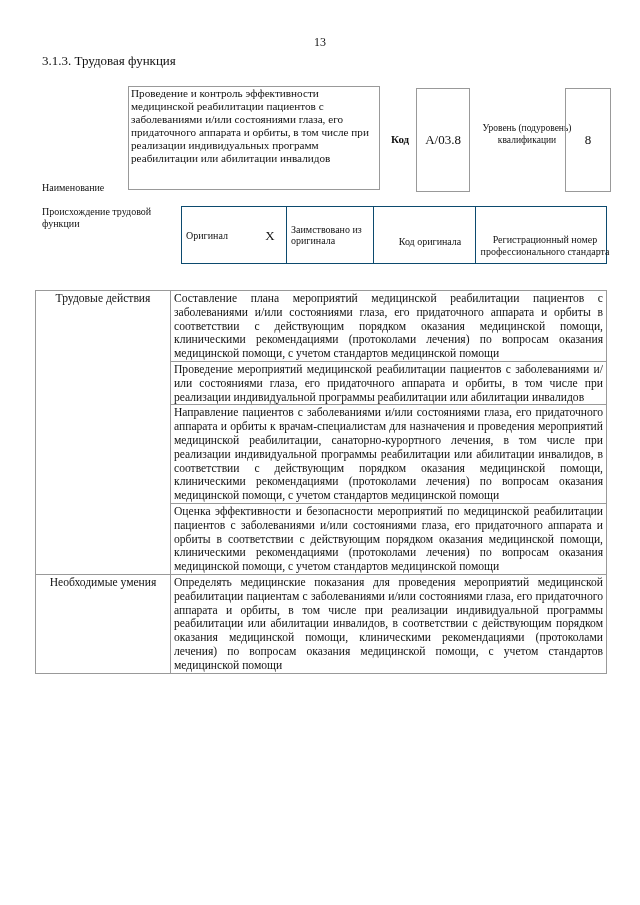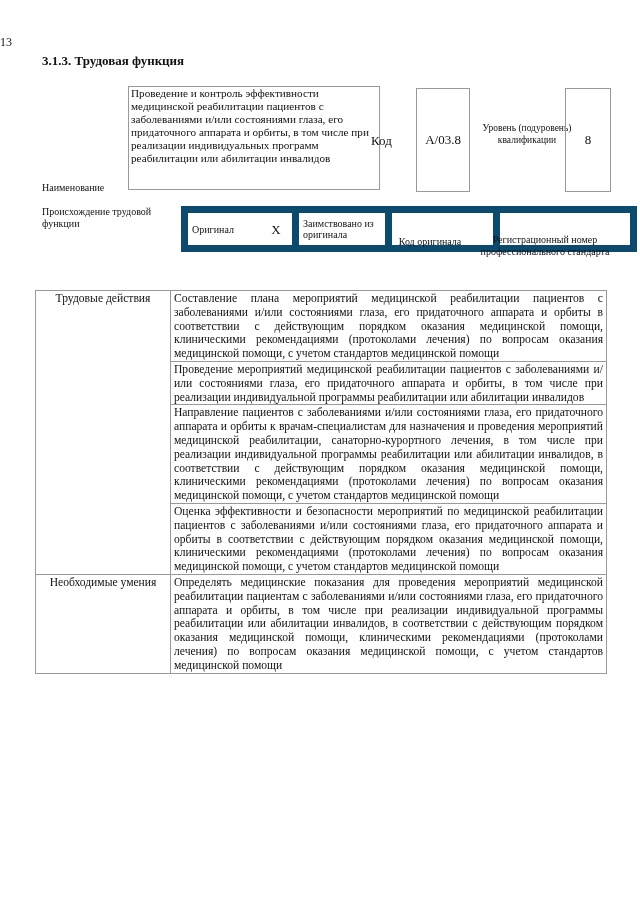--- a/index.html
+++ b/index.html
@@ -1,34 +1,34 @@
 <!DOCTYPE html>
 <html><head>
 <meta charset="utf-8">
 <style>
   html, body { margin:0; padding:0; background:#ffffff; }
   body { width:640px; height:905px; position:relative; overflow:hidden;
          font-family:"Liberation Serif","DejaVu Serif",serif; color:#111; }
   .abs { position:absolute; }
-  .page-num { left:0; width:640px; top:35px; font-size:12px; }
-  .section-title { left:42px; top:53px; font-size:13px; font-weight:bold; }
+  .page-num { left:0; width:640px; top:35px; text-align:center; font-size:12px; }
+  .section-title { left:42px; top:53px; font-size:13px; font-weight:normal; }
 
   .lbl-name { left:42px; top:134px; font-size:10px;margin-top:48px; }
   .name-box { left:128px; top:86px; width:252px; height:104px; border:1px solid #999;
               box-sizing:border-box; padding:0 2px; font-size:11.2px; line-height:13px; }
-  .code-lbl { left:371px; top:133px; font-size:13px; }
+  .code-lbl { left:391px; top:133px; font-size:11px;font-weight:bold; }
   .code-box { left:416px; top:88px; width:54px; height:104px; border:1px solid #999; box-sizing:border-box;
               display:flex; align-items:center; justify-content:center; font-size:13px;font-family:Liberation Serif, serif; }
   .level-lbl { left:477px; top:122px; width:100px; text-align:center; font-size:9.5px; line-height:12px; }
   .level-box { left:565px; top:88px; width:46px; height:104px; border:1px solid #999; box-sizing:border-box;
                display:flex; align-items:center; justify-content:center; font-size:13px; }
 
   .origin-lbl { left:42px; top:206px; font-size:10px; line-height:12px; width:130px; }
   .origin-table { left:181px; top:206px; border-collapse:collapse; font-size:10px; }
-  .origin-table td { border:7px solid #0c4a6e; height:24px; padding:4px 4px; vertical-align:middle; line-height:11px; }
+  .origin-table td { border:1px solid #0c4a6e; height:24px; padding:16px 4px; vertical-align:middle; line-height:11px; }
   .x-mark { font-size:13px; text-align:center; }
   .orig-code-lbl { left:380px; top:236px; width:100px; text-align:center; font-size:10px;font-family:Liberation Serif, serif; }
   .reg-lbl { left:480px; top:234px; width:130px; text-align:center; font-size:10px; line-height:12px; }
 
   .main-table { left:35px; top:290px; width:572px; border-collapse:collapse; font-size:11.6px; line-height:13.8px; }
   .main-table td { border:1px solid #999; vertical-align:top; padding:1px 3px 0 3px; }
   .main-table td.rowhead { width:128px;text-align:center; }
   .main-table td.content { text-align:justify; }
 </style>
 </head>

